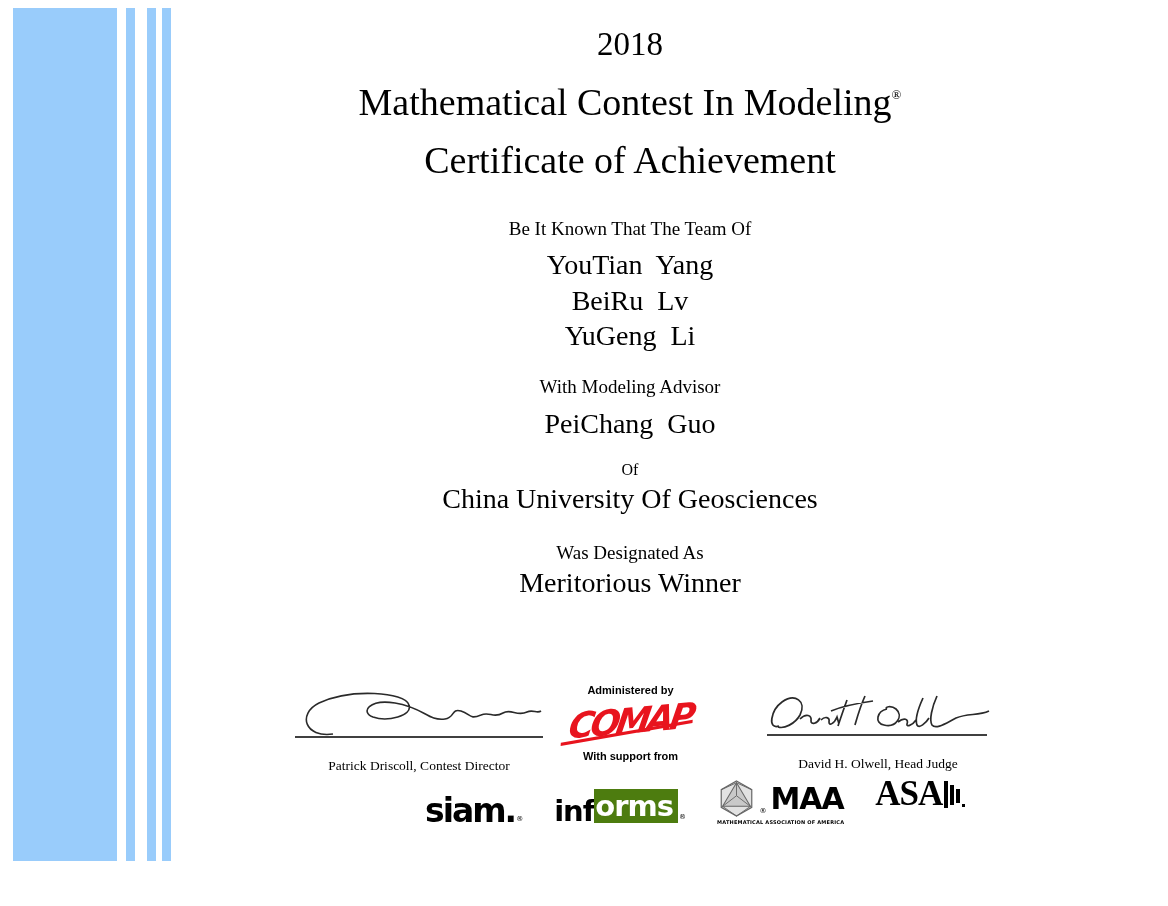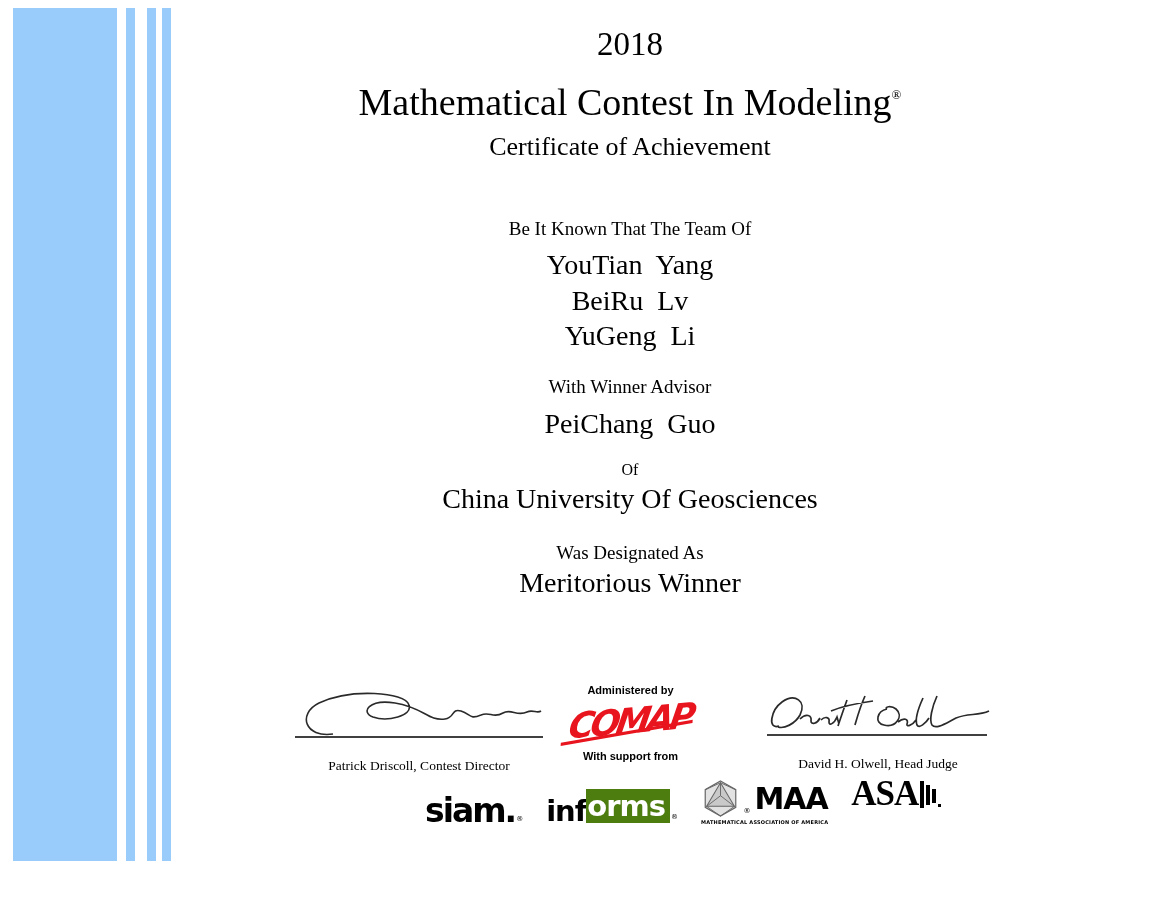--- a/index.html
+++ b/index.html
@@ -13,21 +13,21 @@
   .band-s1     { left:126px; width:9px; }
   .band-s2     { left:147px; width:9px; }
   .band-s3     { left:162px; width:9px; }
 
   
   .cline { position:absolute; left:180px; width:900px; text-align:center; }
   .keepspace { white-space:pre; }
   .year        { top:26px;  font-size:33px; }
   .title       { top:80px;  font-size:38px; }
   .title .reg  { font-size:13px; position:relative; top:-16px; letter-spacing:0; }
-  .subtitle    { top:132px; font-size:26px; }
+  .subtitle    { top:138px; font-size:38px; }
   .small-label { font-size:19px; }
   .team-intro     { top:218px; }
   .team-names     { top:247px; font-size:28px; line-height:35.5px; }
   .advisor-intro  { top:376px; }
   .advisor-name   { top:408px; font-size:28px; }
   .of-label       { top:461px; font-size:16px; }
   .institution    { top:483px; font-size:28px; }
   .designated-as  { top:542px; }
   .designation    { top:567px; font-size:28px; }
 
@@ -47,21 +47,21 @@
     font-size:35px; letter-spacing:-4px; color:var(--comap-red,#e8141e);
     transform:rotate(-5deg) skewX(-14deg);
   }
   .comap::after {
     content:""; position:absolute; left:-6px; right:-2px; bottom:7px; height:3px;
     background:var(--comap-red,#e8141e); transform:rotate(-5deg);
   }
 
   
   .logos { position:absolute; left:425px; top:781px; width:420px; height:44px;
-           display:flex; align-items:flex-end; gap:23px;
+           display:flex; align-items:flex-end; gap:31px;
            font-family:"DejaVu Sans", sans-serif; }
   .logo-item { display:flex; align-items:flex-end; }
   .siam-text { font-weight:bold; font-size:33px; letter-spacing:-2px; line-height:0.85; }
   .reg-mark  { font-size:7px; align-self:flex-end; margin:0 0 2px 1px; }
   .informs   { align-items:flex-end; margin-bottom:2px; }
   .informs-prefix { font-weight:bold; font-size:29px; line-height:0.8; letter-spacing:-1px; }
   .informs-box { background:#4d7c0f; color:#fff; font-weight:bold; font-size:29px;
                  line-height:0.8; letter-spacing:-1px; padding:6px 5px 5px 1px; }
   .maa-block { display:flex; flex-direction:column; align-items:center; }
   .maa-top   { display:flex; align-items:center; gap:4px; }
@@ -88,21 +88,21 @@
   <div class="cline title"><span>Mathematical Contest In Modeling</span><span class="reg">®</span></div>
   <div class="cline subtitle">Certificate of Achievement</div>
 
   <div class="cline small-label team-intro">Be It Known That The Team Of</div>
   <div class="cline team-names">
     <div class="keepspace">YouTian  Yang</div>
     <div class="keepspace">BeiRu  Lv</div>
     <div class="keepspace">YuGeng  Li</div>
   </div>
 
-  <div class="cline small-label advisor-intro">With Winner Advisor</div>
+  <div class="cline small-label advisor-intro">With Modeling Advisor</div>
   <div class="cline advisor-name keepspace">PeiChang  Guo</div>
 
   <div class="cline of-label">Of</div>
   <div class="cline institution">China University Of Geosciences</div>
 
   <div class="cline designation">Meritorious Winner</div>
   <div class="cline small-label designated-as">Was Designated As</div>
 
   <div class="sig-block sig-left">
     <svg class="sig-svg" width="252" height="50" viewBox="0 0 252 50">

